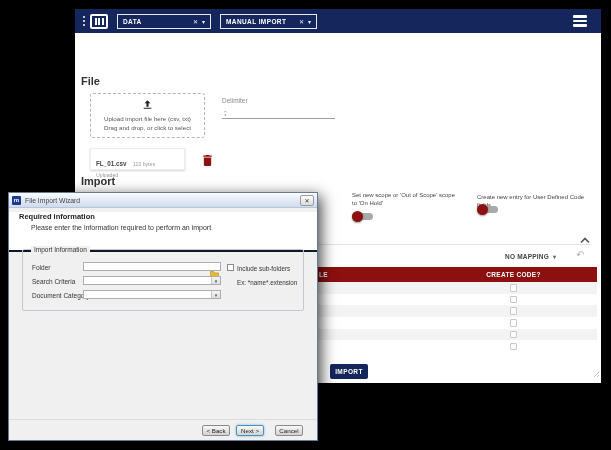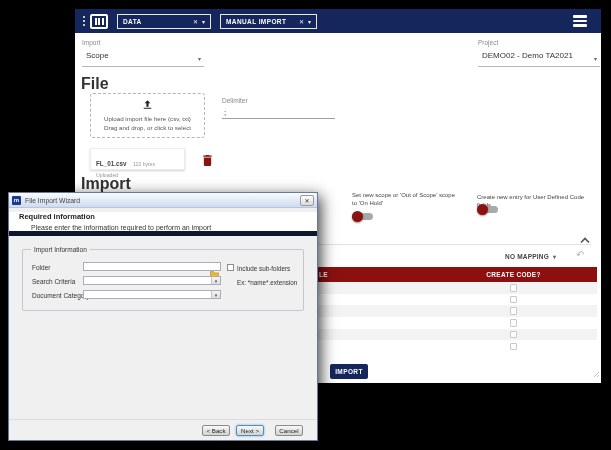--- a/index.html
+++ b/index.html
@@ -25,21 +25,21 @@
   .hamburger{margin-left:auto;margin-right:14px;display:flex;flex-direction:column;gap:2px;cursor:pointer;}
   .hamburger i{width:14px;height:2.5px;background:#fff;border-radius:1px;}
 
   
   .field{position:absolute;top:30px;height:28px;width:122px;border-bottom:1px solid #b9b9b9;}
   .f1{left:7px;} .f2{left:143px;} .f3{left:273px;} .f4{left:403px;}
   .flabel{display:block;font-size:6.5px;color:#8a8a8a;}
   .fvalue{display:block;font-size:8px;color:#333;margin-top:5px;padding-left:4px;}
   .fcaret{position:absolute;right:3px;bottom:4px;font-size:6px;color:#666;}
 
-  .sect-heading{position:absolute;left:6px;font-size:16px;font-weight:600;color:#333;}
+  .sect-heading{position:absolute;left:6px;font-size:11px;font-weight:600;color:#333;}
   .h-file{top:66px;} .h-options{top:166px;}
 
   .upload-box{position:absolute;left:15px;top:84px;width:115px;height:45px;
               border:1px dashed #b5b5b5;border-radius:3px;text-align:center;cursor:pointer;}
   .upload-box svg{margin-top:4px;}
   .uline{font-size:6.2px;color:#555;line-height:8.5px;}
 
   .delim{position:absolute;left:147px;top:88px;width:113px;height:22px;border-bottom:1px solid #9e9e9e;}
   .delim .flabel{font-size:6.5px;}
   .delim .fvalue{margin-top:4px;padding-left:2px;}
@@ -88,21 +88,21 @@
   .dialog{position:absolute;left:8px;top:192px;width:310px;height:249px;background:#f0f0f0;
           border:1px solid #64799c;box-shadow:3px 4px 14px rgba(0,0,0,.75);}
   .dtitle{height:15px;background:linear-gradient(#fbfdfe,#e4ecf7 45%,#cfdbee);
           border-bottom:1px solid #b9c6da;display:flex;align-items:center;padding:0 3px;}
   .dicon{width:9px;height:9px;background:#1d3a8f;color:#fff;font-size:6px;font-weight:bold;
          display:flex;align-items:center;justify-content:center;border-radius:1px;margin-right:4px;}
   .dtitle-text{font-size:6.8px;color:#444;}
   .dclose{margin-left:auto;width:14px;height:11px;background:linear-gradient(#fdfdfd,#dcdcdc);
           border:1px solid #9a9a9a;border-radius:2px;font-size:6px;color:#333;
           display:flex;align-items:center;justify-content:center;cursor:pointer;}
-  .dhead{background:#fff;height:24px;border-bottom:5px solid #0f172a;}
+  .dhead{background:#fff;height:40px;border-bottom:2px solid #0f172a;}
   .dh1{font-size:7.5px;font-weight:bold;color:#222;margin:4px 0 0 10px;}
   .dh2{font-size:7px;color:#333;margin:3px 0 0 22px;}
 
   .groupbox{position:absolute;left:13px;top:56px;width:282px;height:62px;
             border:1px solid #c3c8cf;border-radius:2px;}
   .gb-label{position:absolute;top:-4px;left:8px;background:#f0f0f0;padding:0 3px;font-size:6.5px;color:#333;}
   .drow-label{position:absolute;font-size:6.5px;color:#333;}
   .dinput{position:absolute;left:60px;width:138px;height:9px;background:#fff;border:1px solid #abadb3;}
   .folder-ico{position:absolute;right:1px;top:0.5px;cursor:pointer;}
   .combo-arrow{position:absolute;right:0;top:0;width:9px;height:100%;border-left:1px solid #c6c6c6;
@@ -155,30 +155,20 @@
         </span>
       </div>
 
       <span class="hamburger">
           <i></i>
           <i></i>
           <i></i>
         </span>
     </div>
 
-    <div class="field f1">
-      <span class="flabel">Import</span>
-      <span class="fvalue">Scope</span>
-      <span class="fcaret">▾</span>
-    </div>
-    <div class="field f4">
-      <span class="flabel">Project</span>
-      <span class="fvalue">DEMO02 - Demo TA2021</span>
-      <span class="fcaret">▾</span>
-    </div>
 
     <div class="sect-heading h-file">File</div>
 
     <div class="upload-box">
       <svg width="13" height="13" viewBox="0 0 24 24">
         <path fill="#222" d="M5 20h14v-2H5v2zm7-16l-5.5 5.5h3.5V16h4V9.5h3.5L12 4z"></path>
       </svg>
       <div class="uline">Upload import file here (csv, txt)</div>
       <div class="uline">Drag and drop, or click to select</div>
     </div>

